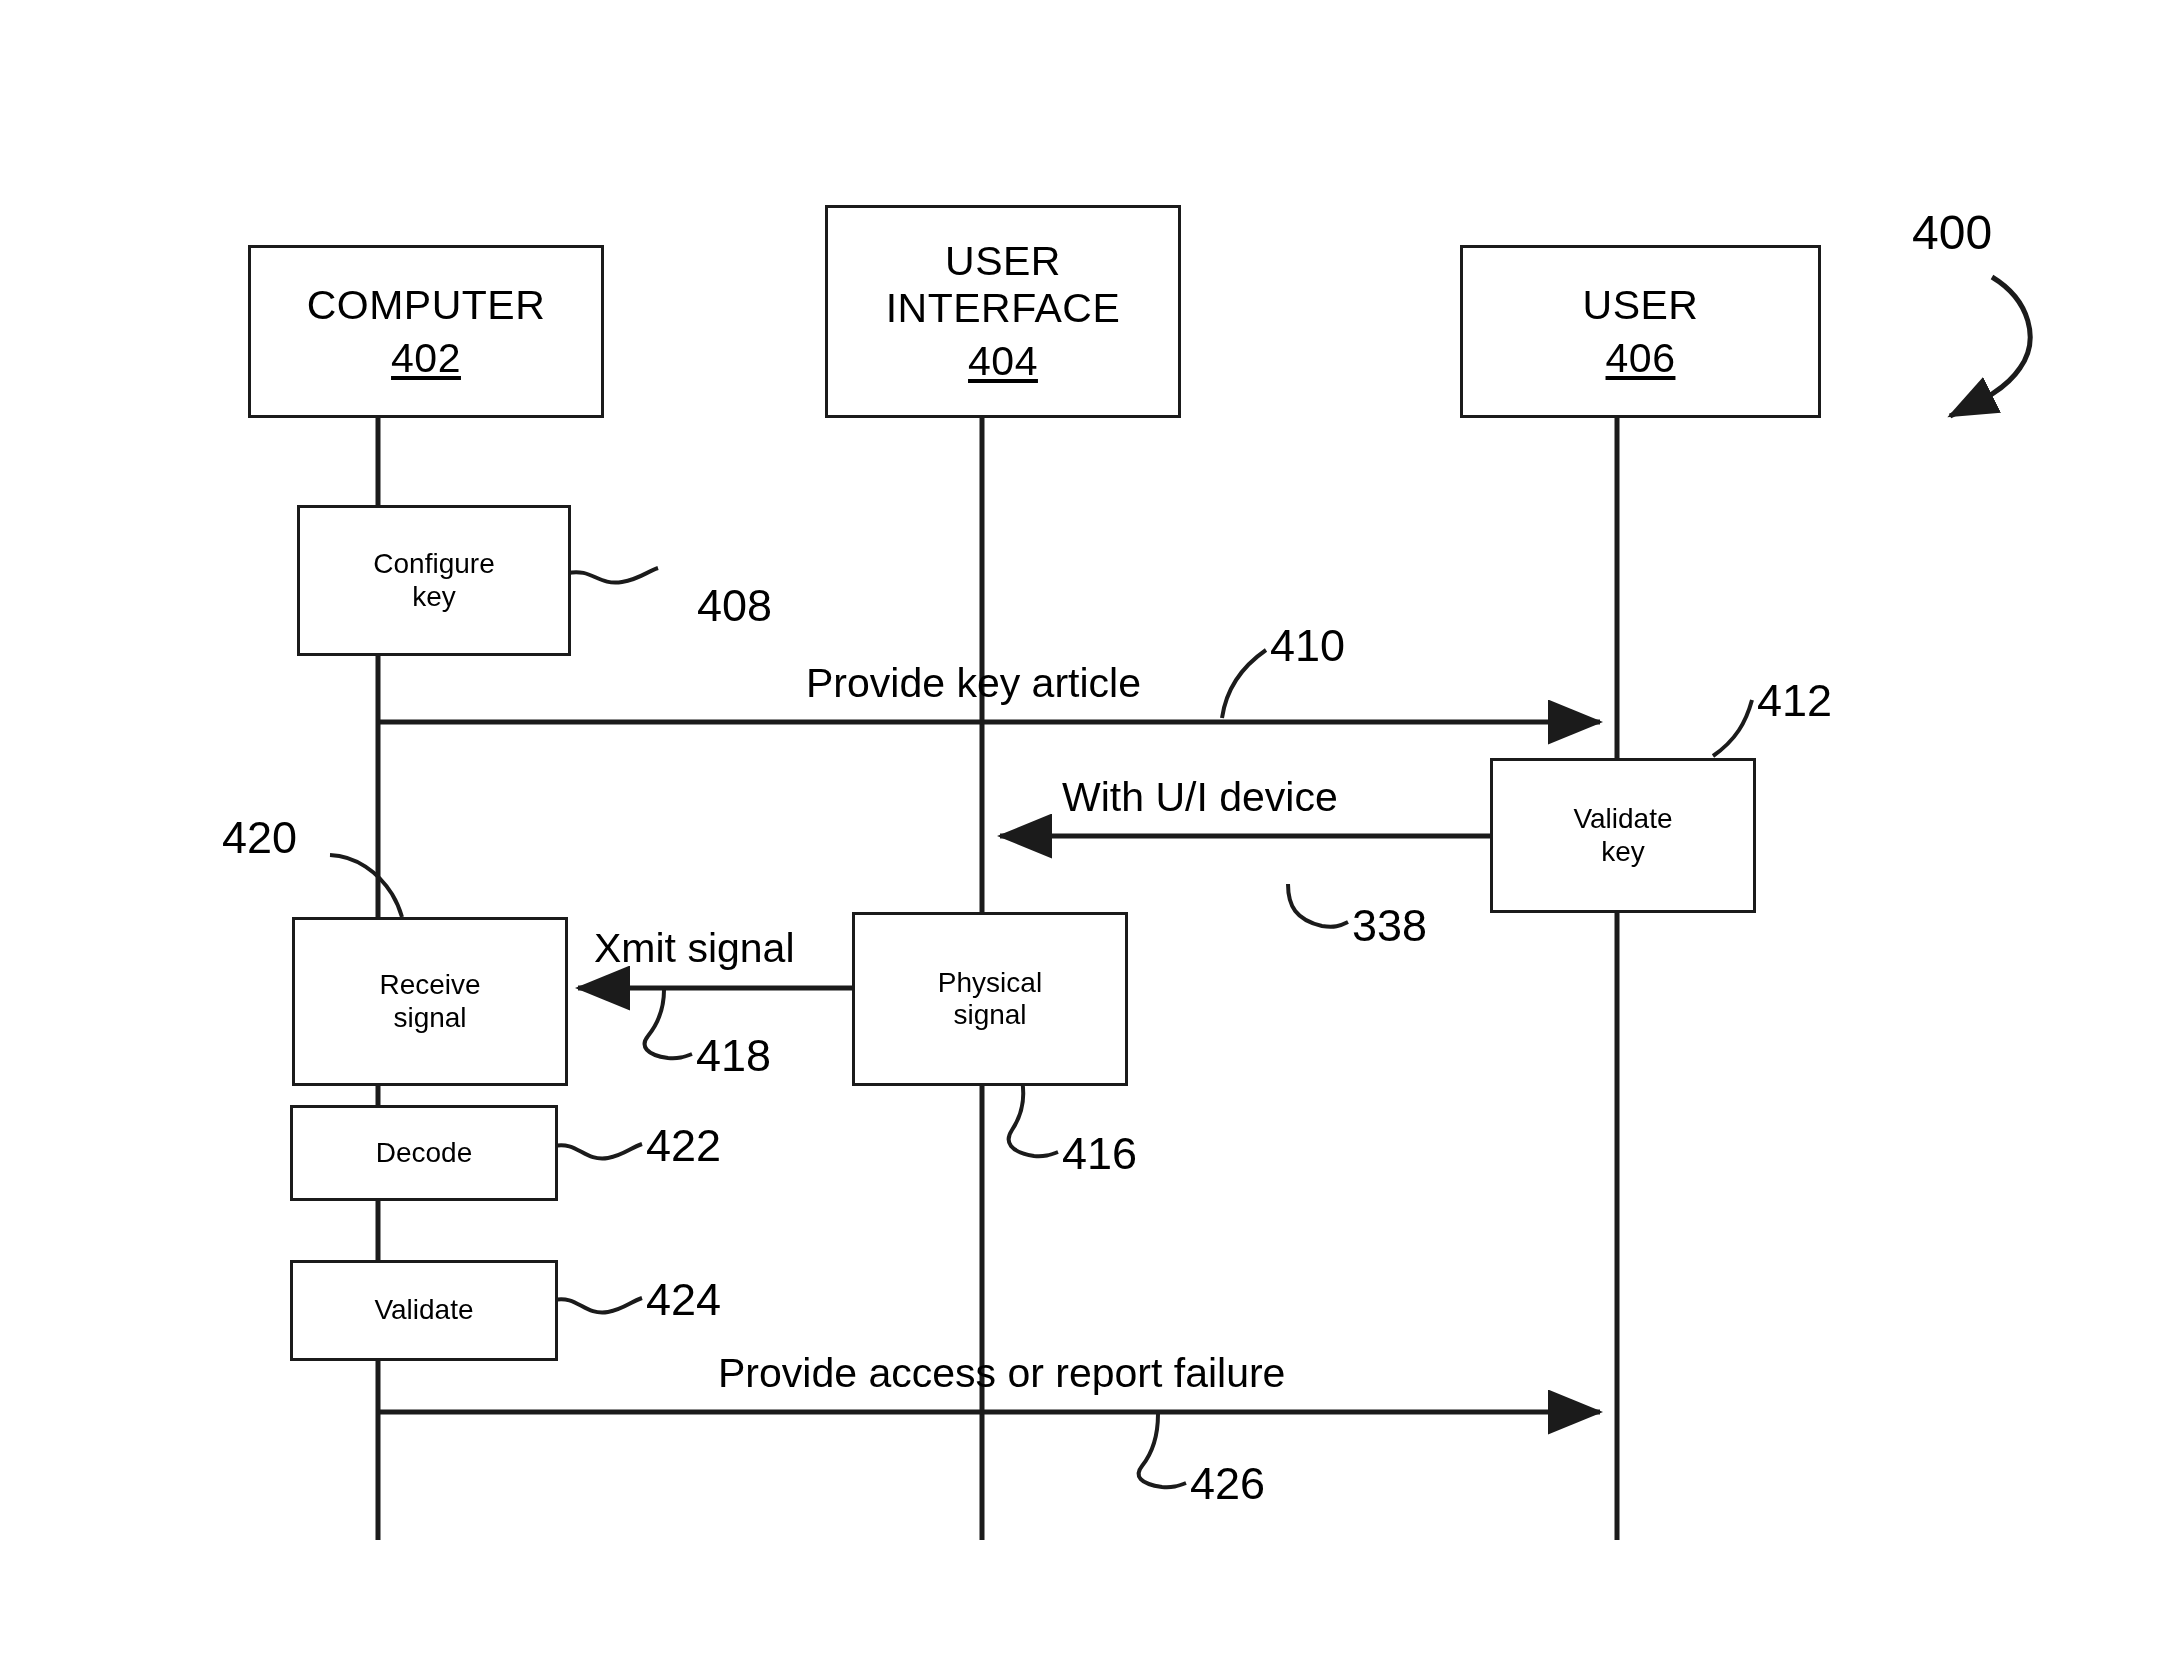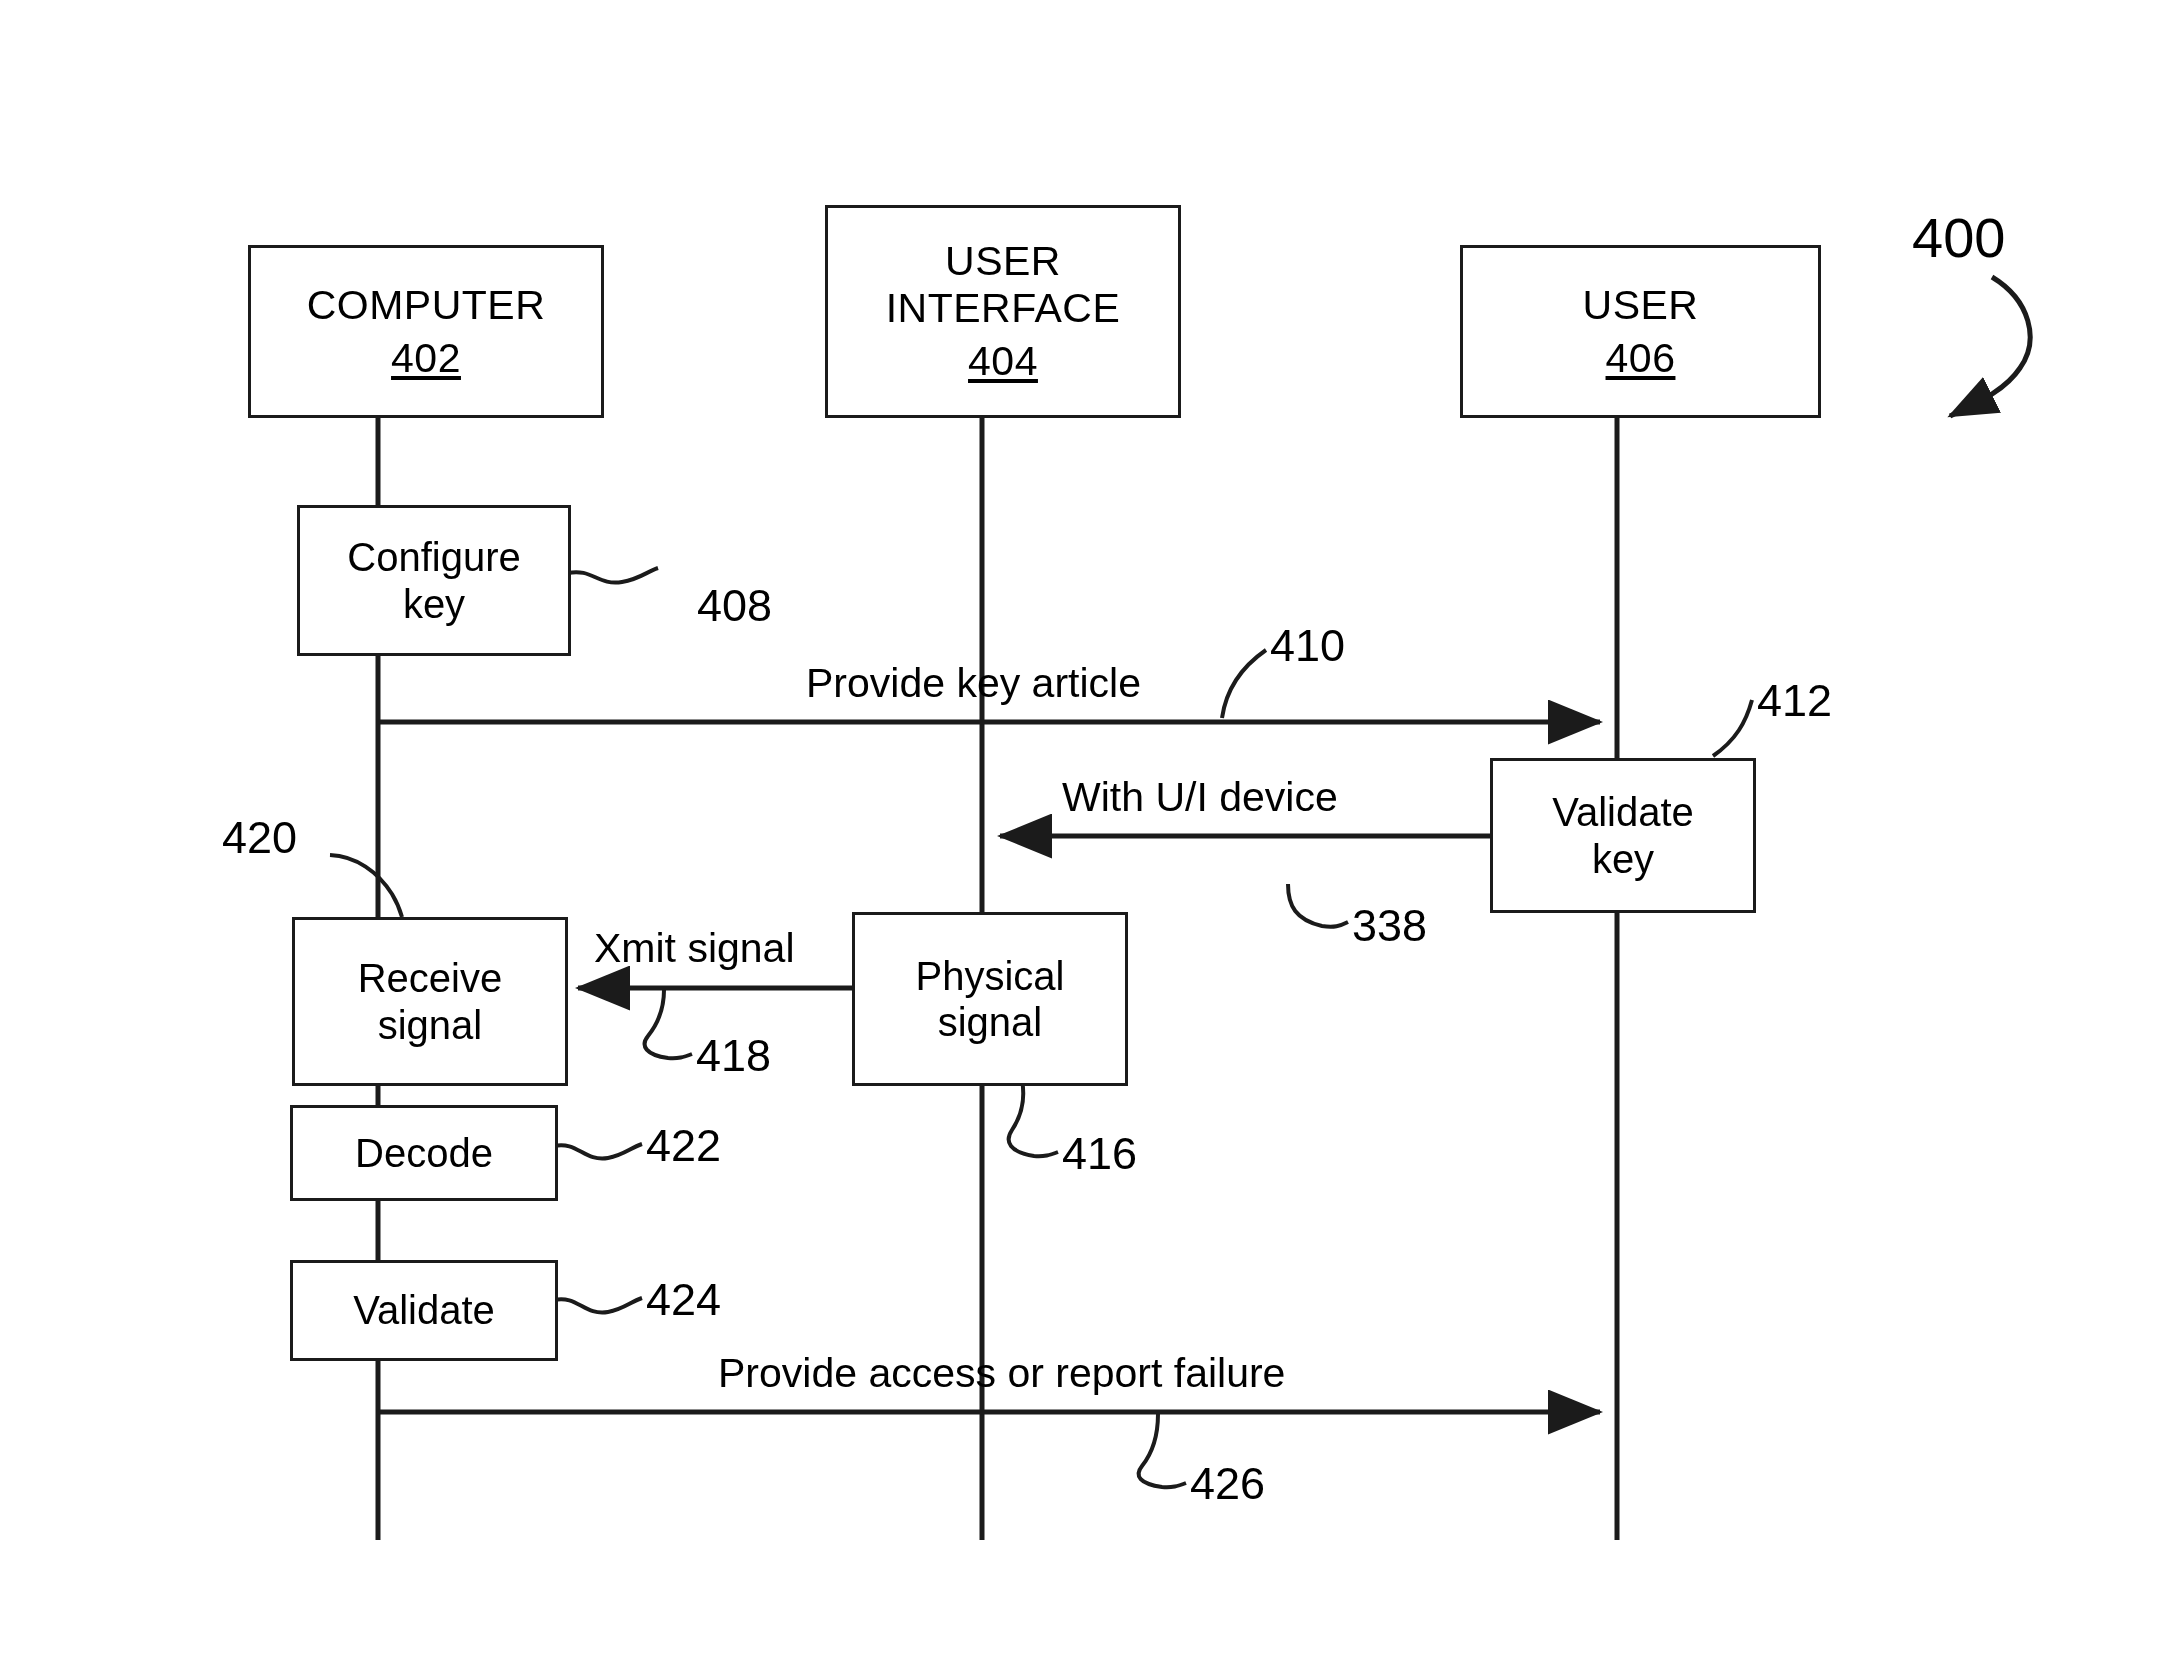--- a/index.html
+++ b/index.html
@@ -26,21 +26,21 @@
   .phead .pnum{ text-decoration:underline; text-underline-offset:4px; margin-top:6px; }
 
   
   .act{
     position:absolute;
     border:3px solid #1b1b1b;
     background:#fff;
     display:flex;flex-direction:column;
     align-items:center;justify-content:center;
     text-align:center;
-    font-size:40px;
+    font-size:28px;
     line-height:1.16;
   }
 
   
   .refnum{position:absolute;font-size:45px;white-space:nowrap;}
 
   
   .msg{position:absolute;font-size:41px;white-space:nowrap;text-align:center;}
   .msg.two{line-height:1.12;}
 </style>
@@ -175,15 +175,15 @@
   <div class="refnum" style="left:696px;top:1030px;">418</div>
 
   <div class="refnum" style="left:222px;top:812px;">420</div>
 
   <div class="refnum" style="left:646px;top:1120px;">422</div>
 
   <div class="refnum" style="left:646px;top:1274px;">424</div>
 
   <div class="refnum" style="left:1190px;top:1458px;">426</div>
 
-  <div class="refnum" style="left:1912px;top:205px;font-size:56px;">400</div>
+  <div class="refnum" style="left:1912px;top:205px;font-size:48px;">400</div>
 
 </div>
 
 </body></html>

